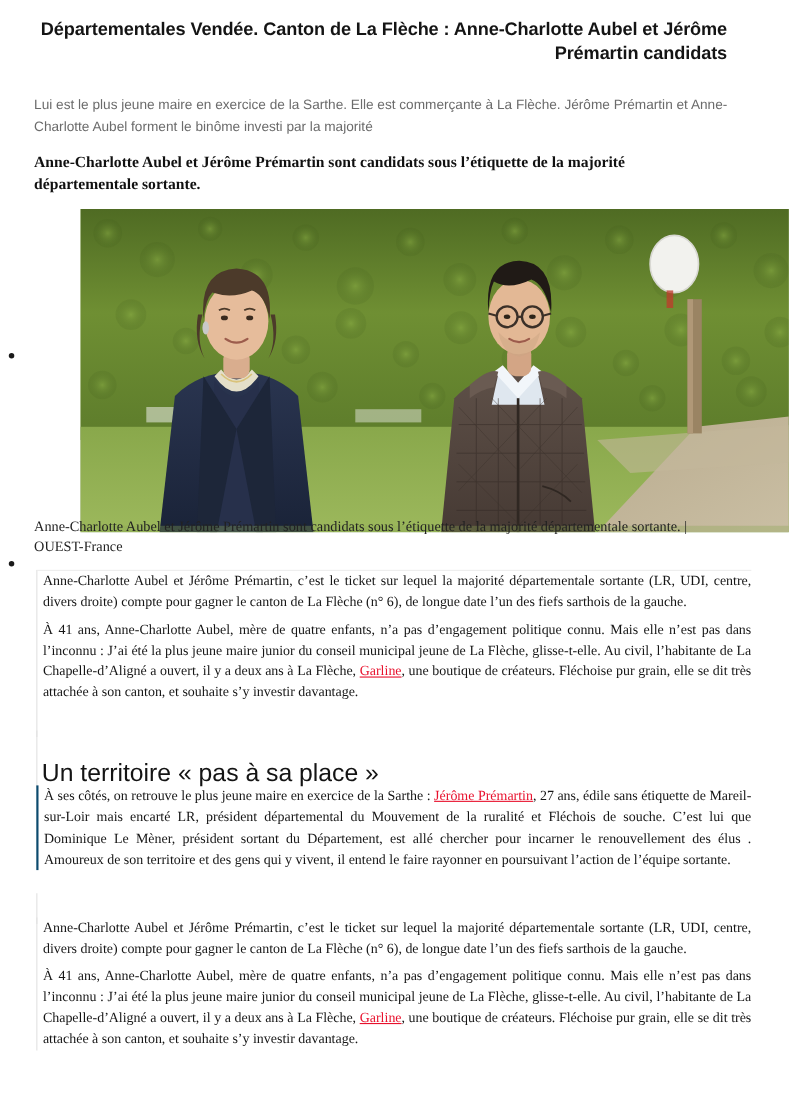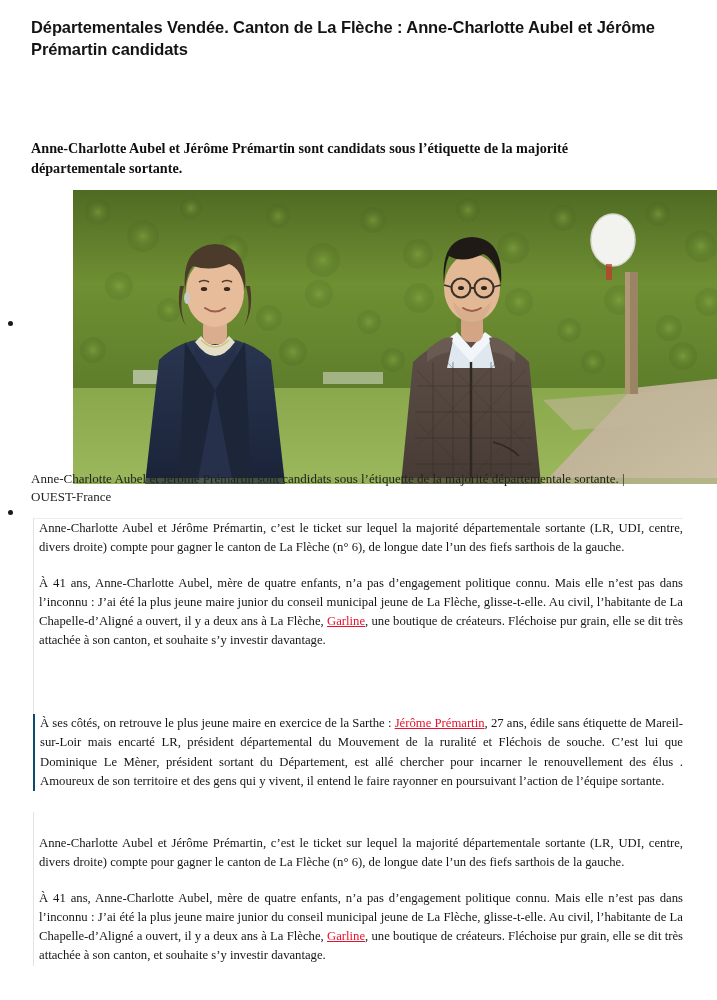--- a/index.html
+++ b/index.html
@@ -28,20 +28,21 @@
     position: absolute;
     left: 31px;
     top: 6px;
     width: 630px;
     font-family: "Liberation Sans", sans-serif;
     font-size: 16.5px;
     font-weight: bold;
     line-height: 1.33;
     letter-spacing: -0.1px;
     color: #141414;
+    text-align: right;
   }
 
   .article-chapo {
     position: absolute;
     left: 31px;
     top: 74px;
     width: 640px;
     font-family: "Liberation Sans", sans-serif;
     font-size: 12.4px;
     font-weight: normal;
@@ -115,21 +116,21 @@
   .content-block.second { top: 834px; border-top: none; }
 
   .body-par {
     font-family: Liberation Serif, serif;
     font-size: 12.7px;
     line-height: 1.52;
     color: #151515;
     text-align: justify;
     margin: 0;
   }
-  .body-par + .body-par { margin-top: 16px; }
+  .body-par + .body-par { margin-top: 5px; }
 
   .section-heading {
     position: absolute;
     left: 33px;
     top: 670px;
     width: 600px;
     font-family: "Liberation Sans", sans-serif;
     font-size: 22.5px;
     font-weight: normal;
     line-height: 1.25;
@@ -179,20 +180,21 @@
     text-decoration-color: #e8112d;
   }
 </style>
 </head>
 <body>
 
 <div class="page">
 
   <h1 class="article-title">Départementales Vendée. Canton de La Flèche : Anne-Charlotte Aubel et Jérôme Prémartin candidats</h1>
 
+  <p class="article-chapo">Lui est le plus jeune maire en exercice de la Sarthe. Elle est commerçante à La Flèche. Jérôme Prémartin et Anne-Charlotte Aubel forment le binôme investi par la majorité</p>
 
   <p class="article-lead">Anne-Charlotte Aubel et Jérôme Prémartin sont candidats sous l’étiquette de la majorité départementale sortante.</p>
 
   <span class="gutter-bullet b1"></span>
   <span class="gutter-bullet b2"></span>
 
   <figure class="photo-figure">
     <div class="photo">
       <svg viewBox="0 0 650 294" preserveAspectRatio="none" aria-hidden="true">
         <defs>
@@ -373,20 +375,21 @@
   <div class="content-block first">
     <p class="body-par">Anne-Charlotte Aubel et Jérôme Prémartin, c’est le ticket sur lequel la majorité départementale sortante (LR, UDI, centre, divers droite) compte pour gagner le canton de La Flèche (n° 6), de longue date l’un des fiefs sarthois de la gauche.</p>
     <p class="body-par">
       <span>À 41 ans, Anne-Charlotte Aubel, mère de quatre enfants, n’a pas d’engagement politique connu. Mais elle n’est pas dans l’inconnu : J’ai été la plus jeune maire junior du conseil municipal jeune de La Flèche, glisse-t-elle. Au civil, l’habitante de La Chapelle-d’Aligné a ouvert, il y a deux ans à La Flèche, </span><a class="inline-link" href="#">Garline</a><span>, une boutique de créateurs. Fléchoise pur grain, elle se dit très attachée à son canton, et souhaite s’y investir davantage.</span>
     </p>
   </div>
 
   <span class="vrule-gap"></span>
   <span class="vrule-heading"></span>
 
+  <h2 class="section-heading">Un territoire « pas à sa place »</h2>
 
   <div class="par-block-3">
     <p class="body-par">
       <span>À ses côtés, on retrouve le plus jeune maire en exercice de la Sarthe : </span><a class="inline-link" href="#">Jérôme Prémartin</a><span>, 27 ans, édile sans étiquette de Mareil-sur-Loir mais encarté LR, président départemental du Mouvement de la ruralité et Fléchois de souche. C’est lui que Dominique Le Mèner, président sortant du Département, est allé chercher pour incarner le renouvellement des élus . Amoureux de son territoire et des gens qui y vivent, il entend le faire rayonner en poursuivant l’action de l’équipe sortante.</span>
     </p>
   </div>
 
   <span class="vrule-tail"></span>
 
   <div class="content-block second">

